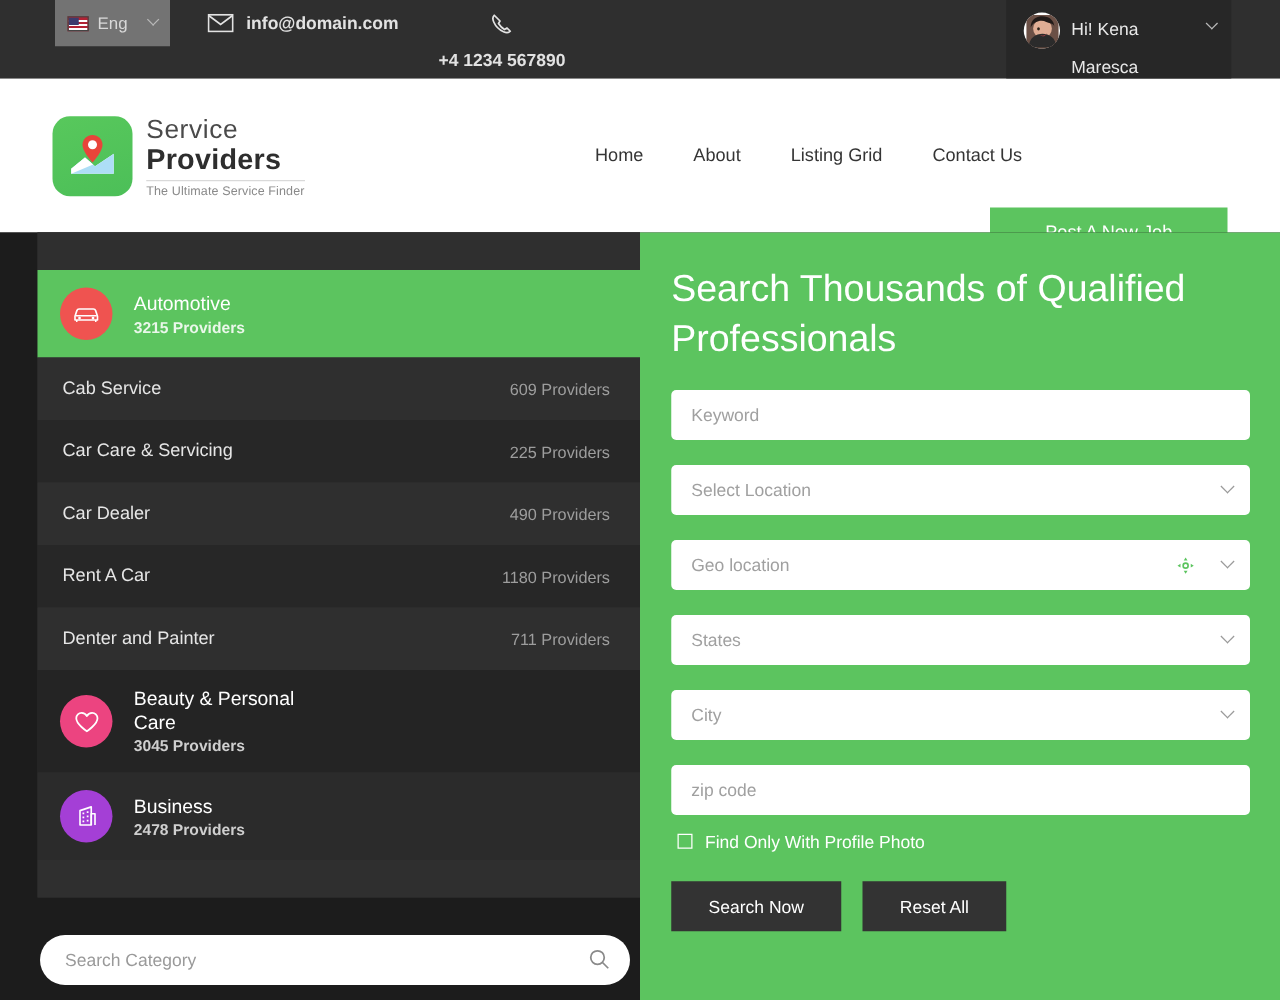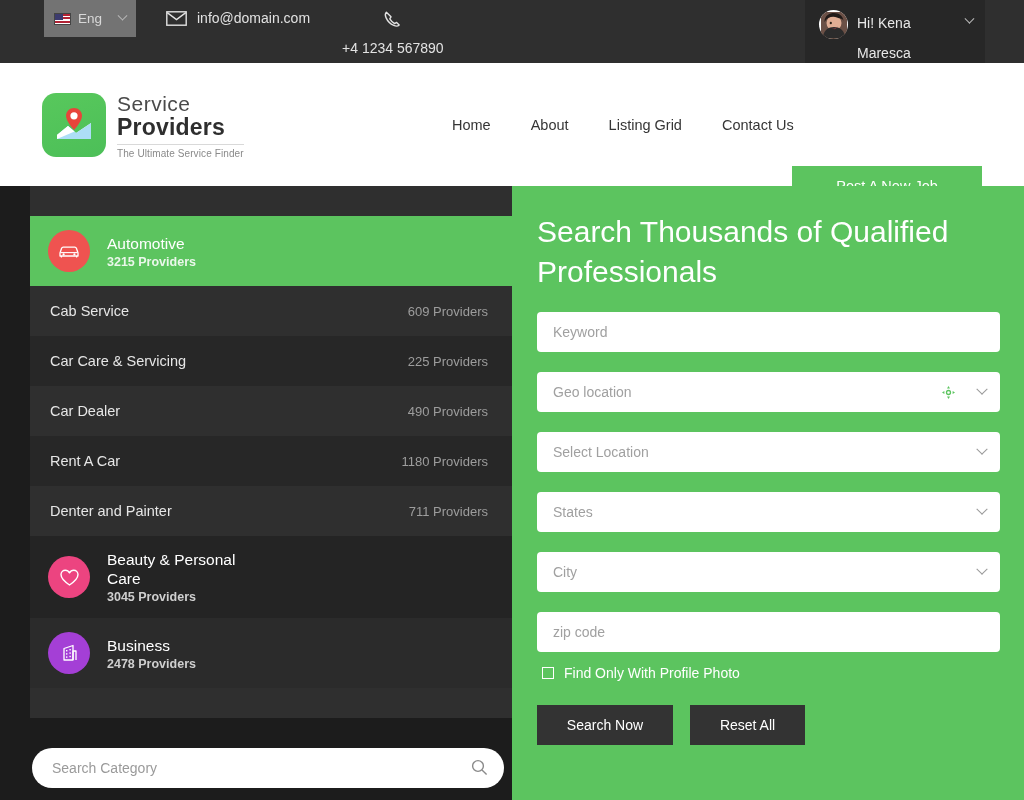--- a/index.html
+++ b/index.html
@@ -61,20 +61,21 @@
   .lang-chev { margin-left: auto; }
 
   .contact {
     display: flex;
     align-items: center;
     gap: 10px;
     margin-left: 30px;
     margin-top: 10px;
     color: #e2e2e2;
     font-size: 14px;
+    font-weight: bold;
   }
   .contact + .contact { margin-left: 32px; flex-direction: column; }
   .ico-svg { display: block; }
 
   .user-box {
     position: absolute;
     right: 39px;
     top: 0;
     width: 180px;
     min-height: 63px;
@@ -131,21 +132,21 @@
   .logo-text { line-height: 1; padding-top: 2px; }
   .logo-l1 { font-size: 21px; color: #4a4a4a; letter-spacing: .5px; font-weight: 400; }
   .logo-l2 { font-size: 23px; color: #2e2e2e; font-weight: 700; letter-spacing: .2px; margin-top: 2px; }
   .logo-l3 {
     font-size: 10px; color: #8a8a8a; margin-top: 5px;
     border-top: 1px solid #d9d9d9; padding-top: 4px; letter-spacing: .1px;
   }
 
   .nav {
     position: absolute;
-    left: 452px;
+    left: 476px;
     display: flex;
     align-items: center;
     gap: 40px;
   }
   .nav a {
     color: #353535;
     font-size: 14.5px;
     text-decoration: none;
     white-space: nowrap;
   }
@@ -487,37 +488,37 @@
     </div>
 
     <div class="right-col">
       <h1 class="hero-title">Search Thousands of Qualified Professionals</h1>
 
       <div class="field">
         <input type="text" placeholder="Keyword" style="">
       </div>
 
       <div class="field">
+        <span class="ph">Select Location</span>
+        <span class="field-chev"></span>
+      </div>
+
+      <div class="field">
         <input type="text" placeholder="Geo location" style="">
         <svg class="geo-ico" width="15" height="15" viewBox="0 0 15 15">
           <path d="M7.5 1 L9 3.4 L6 3.4 Z" fill="#5cc45f"></path>
           <path d="M7.5 14 L6 11.6 L9 11.6 Z" fill="#5cc45f"></path>
           <path d="M1 7.5 L3.4 6 L3.4 9 Z" fill="#5cc45f"></path>
           <path d="M14 7.5 L11.6 9 L11.6 6 Z" fill="#5cc45f"></path>
           <circle cx="7.5" cy="7.5" r="2" fill="none" stroke="#5cc45f" stroke-width="1.3"></circle>
         </svg>
         <span class="field-chev"></span>
       </div>
 
       <div class="field">
-        <span class="ph">Select Location</span>
-        <span class="field-chev"></span>
-      </div>
-
-      <div class="field">
         <span class="ph">States</span>
         <span class="field-chev"></span>
       </div>
 
       <div class="field">
         <span class="ph">City</span>
         <span class="field-chev"></span>
       </div>
 
       <div class="field">

